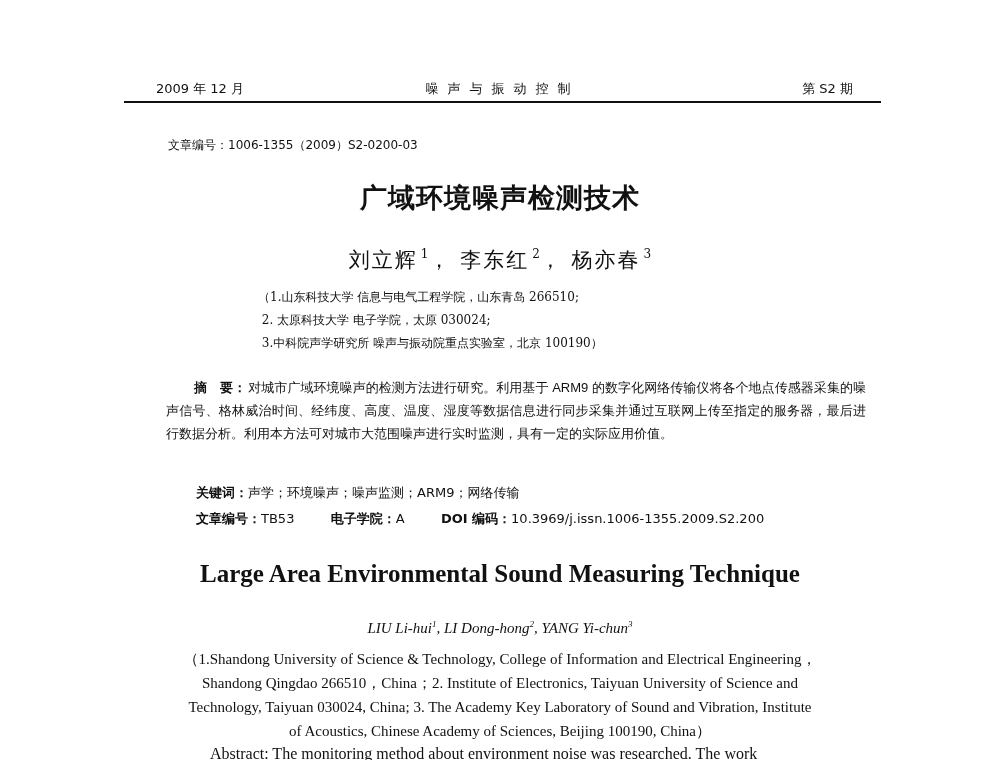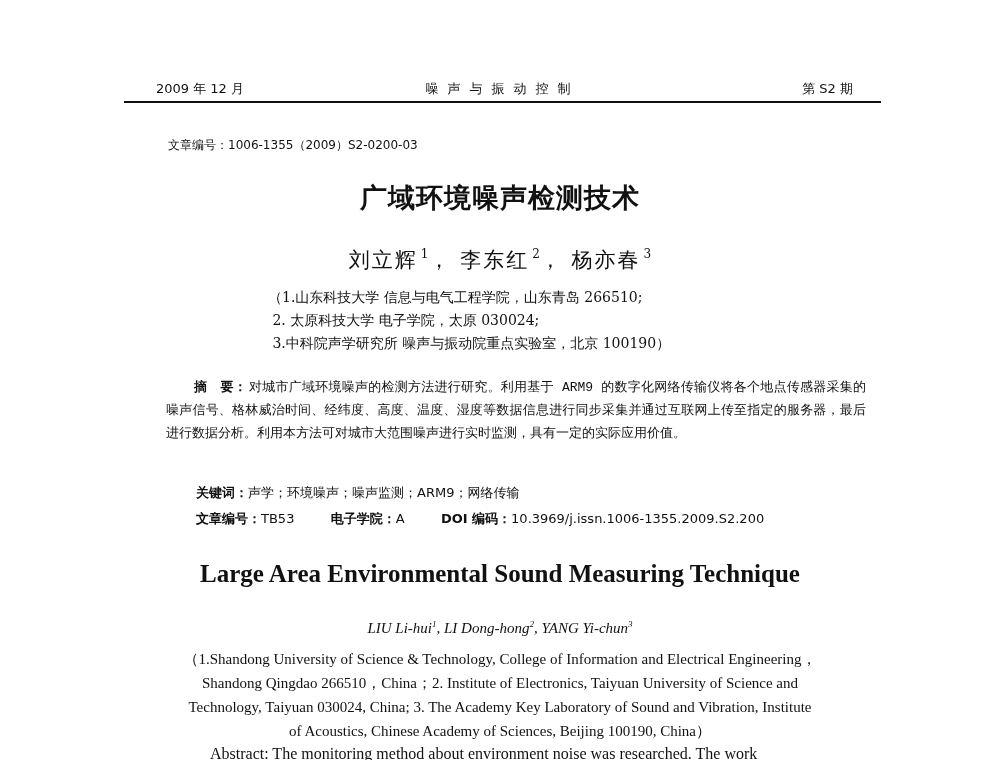--- a/index.html
+++ b/index.html
@@ -10,22 +10,22 @@
     .abs { position: absolute; }
     .header { left: 124px; top: 80px; width: 757px; height: 24px; font-size: 13px; font-family: "DejaVu Sans", sans-serif; }
     .header .left { position: absolute; left: 32px; top: 0; }
     .header .center { position: absolute; left: 0; right: 0; top: 0; text-align: center; letter-spacing: 9px; }
     .header .right { position: absolute; right: 28px; top: 0; }
     .header-rule { left: 124px; top: 101px; width: 757px; height: 2px; background: #111; }
     .article-no { left: 168px; top: 137px; font-size: 12px; font-family: "DejaVu Sans", sans-serif; }
     .title-cn { left: 0; width: 1000px; top: 180px; text-align: center; font-size: 27px; font-weight: bold; font-family: "DejaVu Sans", sans-serif; letter-spacing: 1px; }
     .authors-cn { left: 0; width: 1000px; top: 246px; text-align: center; font-size: 21px; letter-spacing: 2px; }
     .authors-cn sup { font-size: 12px; vertical-align: 9px; letter-spacing: 0; margin-left: 3px; }
-    .aff-cn { left: 268px; top: 286px; font-size: 14px; line-height: 23px; }
-    .abstract-cn { left: 166px; top: 376px; width: 700px; font-size: 13px; line-height: 23px; font-family: Liberation Mono, monospace; text-align: justify; }
+    .aff-cn { left: 258px; top: 286px; font-size: 12px; line-height: 23px; }
+    .abstract-cn { left: 166px; top: 376px; width: 700px; font-size: 13px; line-height: 23px; font-family: Liberation Sans, sans-serif; text-align: justify; }
     .abstract-cn .label { font-weight: bold; margin-left: 28px; margin-right: 2px; }
     .kw { left: 196px; top: 484px; font-size: 13px; font-family: "DejaVu Sans", sans-serif; }
     .kw .label, .cls .label { font-weight: bold; }
     .cls { left: 196px; top: 510px; font-size: 13px; font-family: "DejaVu Sans", sans-serif; }
     .cls .gap { display: inline-block; width: 28px; }
     .cls .lbl2 { font-weight: bold; }
     .title-en { left: 0; width: 1000px; top: 560px; text-align: center; font-size: 25px; font-weight: bold; font-family: "Liberation Serif", serif; }
     .authors-en { left: 0; width: 1000px; top: 619px; text-align: center; font-size: 15px; font-style: italic; font-family: "Liberation Serif", serif; }
     .authors-en sup { font-size: 9px; }
     .aff-en { left: 100px; width: 800px; top: 647px; text-align: center; font-size: 15px; line-height: 24px; font-family: "Liberation Serif", serif; }

